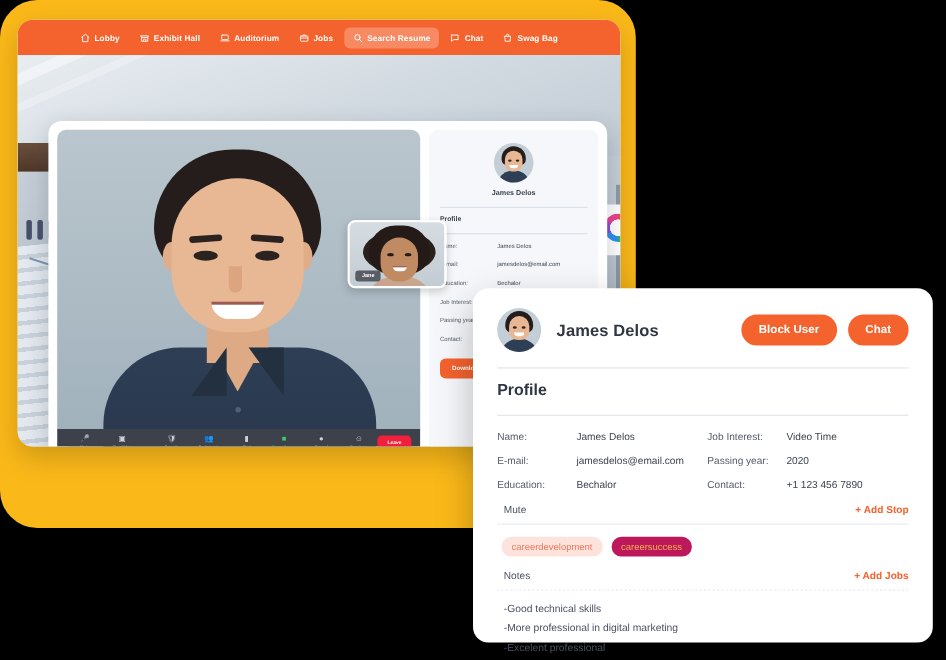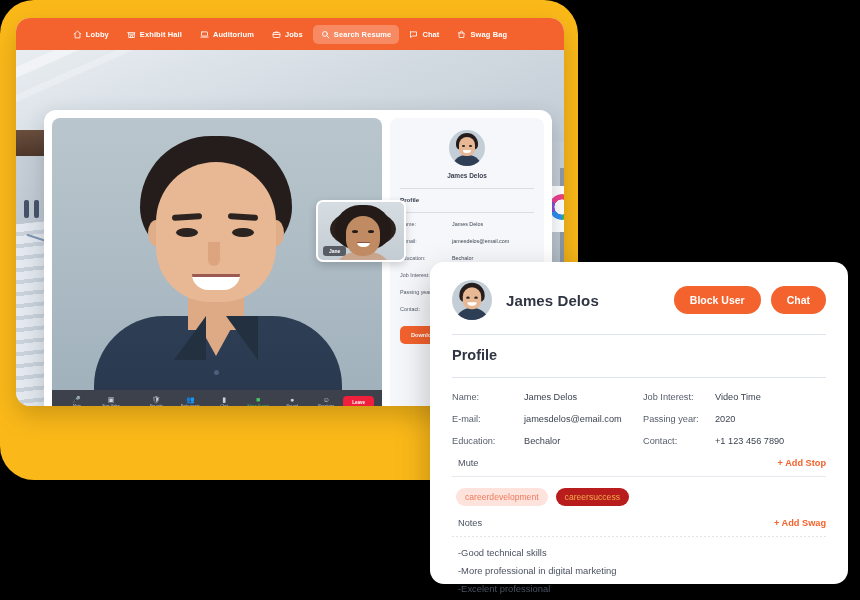--- a/index.html
+++ b/index.html
@@ -284,21 +284,21 @@
   .pc-addlink { font-size: 9.2px; color:#F4622D; font-weight:600; cursor:pointer; }
   .pc-rule-thin { height:1px; background:#e6eaef; margin-top: 8px; }
   .pc-rule-dotted { height:1px; margin-top: 8px;
     background-image: linear-gradient(90deg,#dfe4ea 50%, transparent 50%);
     background-size: 4px 1px; }
   .pc-tags { display:flex; gap: 8px; margin-top: 11px; padding-left: 4px; }
   .tag {
     font-size: 8.6px; padding: 4px 9px; border-radius: 9px; font-weight:500;
   }
   .tag.t0 { background:#fde3dc; color:#ef7a5e; }
-  .tag.t1 { background:#b91c1c; color:#efae4a; }
+  .tag.t1 { background:#be185d; color:#efae4a; }
   .pc-notes { padding-left: 6px; margin-top: 10px; }
   .pc-note { font-size: 9.4px; color:#4a5160; margin-bottom: 7px; }
 </style>
 </head>
 <body>
 
 <div class="stage">
 
   <div class="yellow-block"></div>
 
@@ -580,21 +580,21 @@
     </div>
     <div class="pc-rule-thin"></div>
 
     <div class="pc-tags">
       <span class="tag t0">careerdevelopment</span>
       <span class="tag t1">careersuccess</span>
     </div>
 
     <div class="pc-subhead">
       <span class="pc-sublabel">Notes</span>
-      <span class="pc-addlink">+ Add Swag</span>
+      <span class="pc-addlink">+ Add Jobs</span>
     </div>
     <div class="pc-rule-dotted"></div>
 
     <div class="pc-notes">
       <div class="pc-note">-Good technical skills</div>
       <div class="pc-note">-More professional in digital marketing</div>
       <div class="pc-note">-Excelent professional</div>
     </div>
   </div>
 

